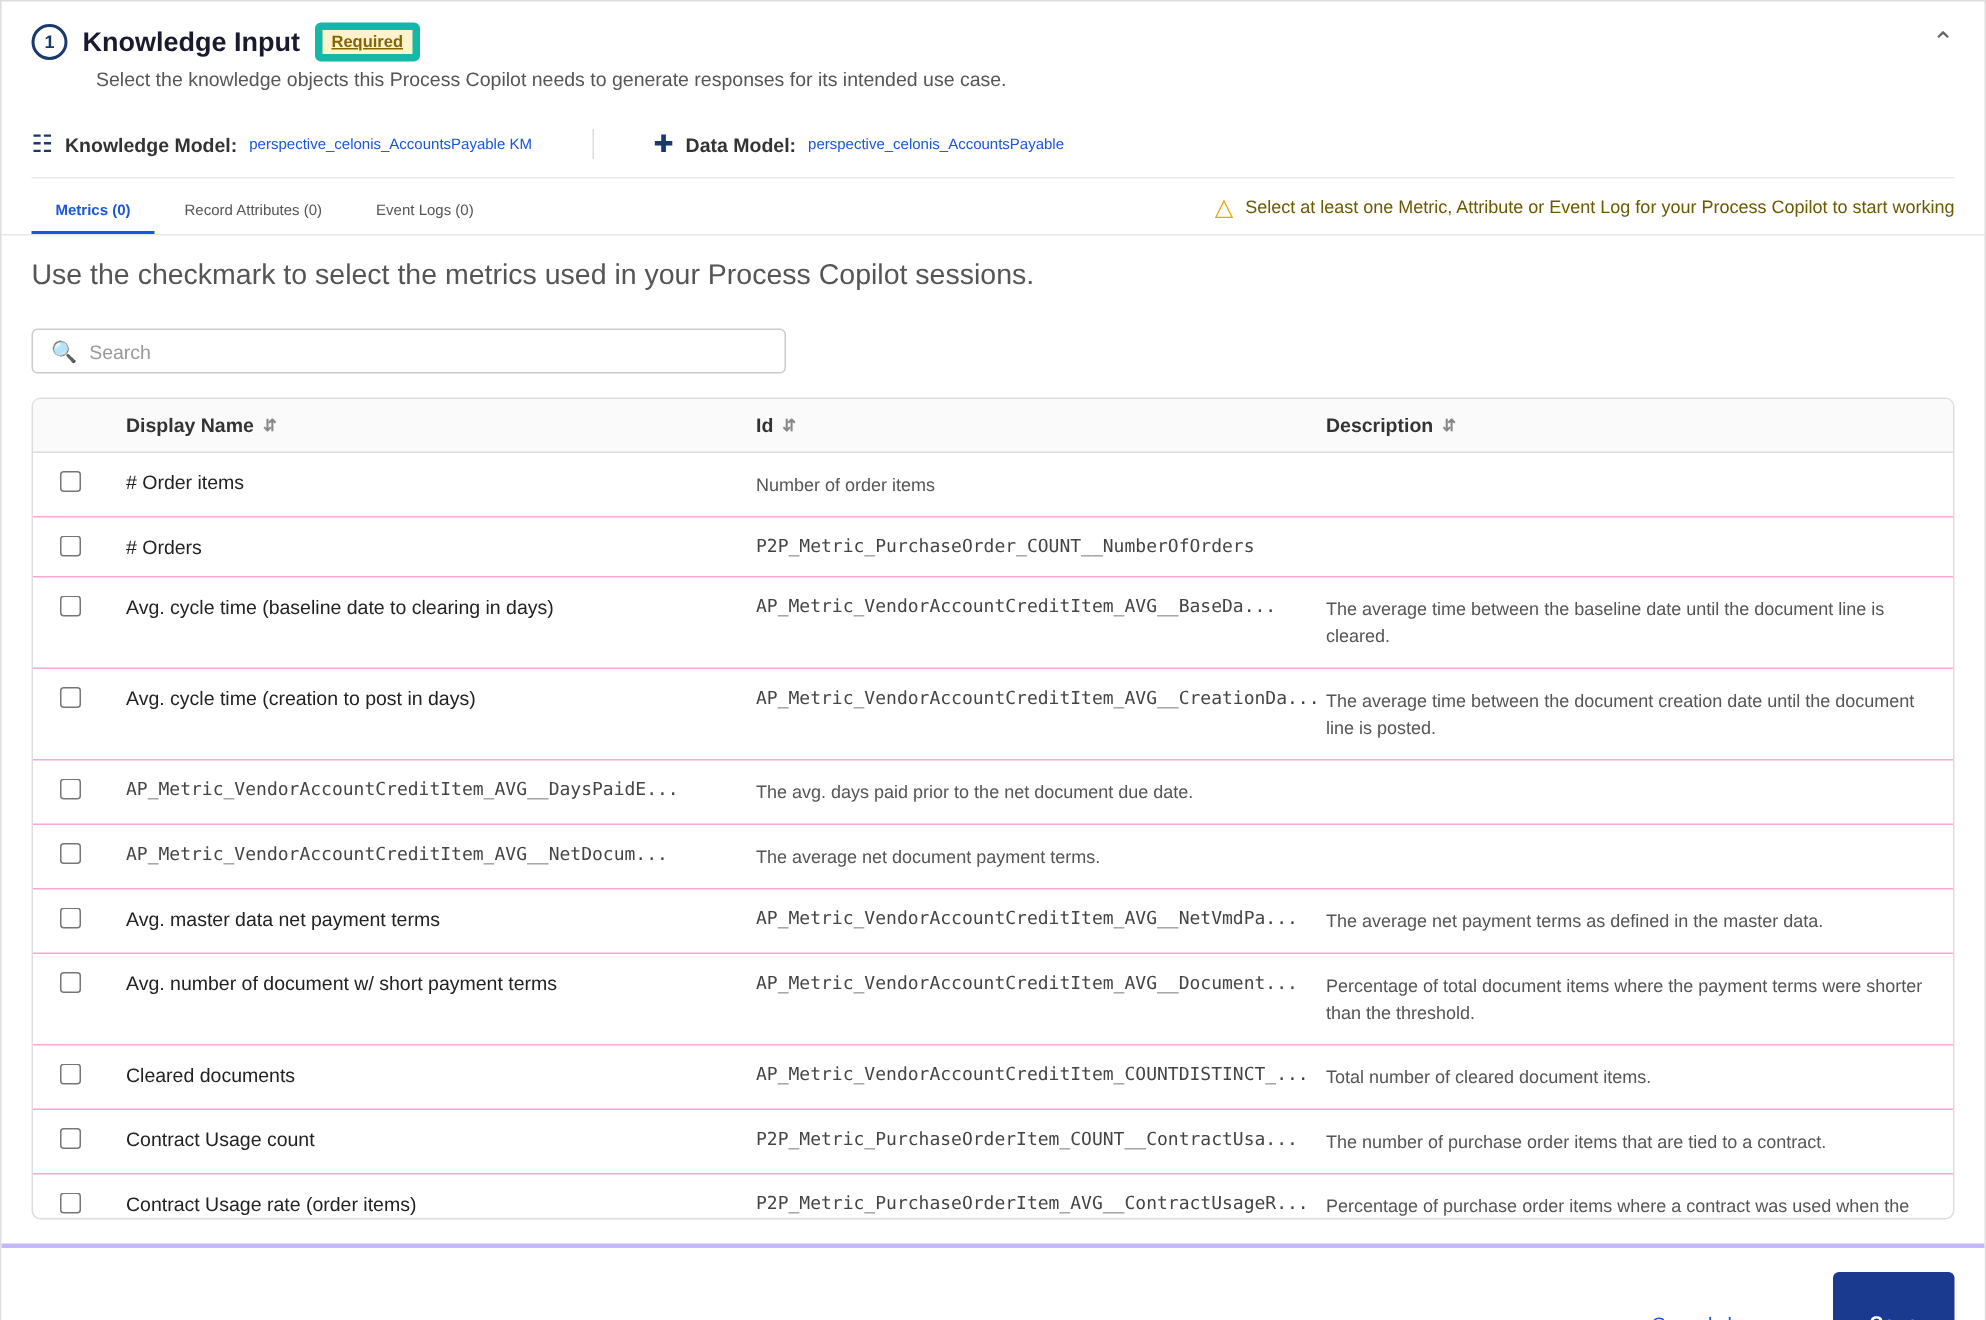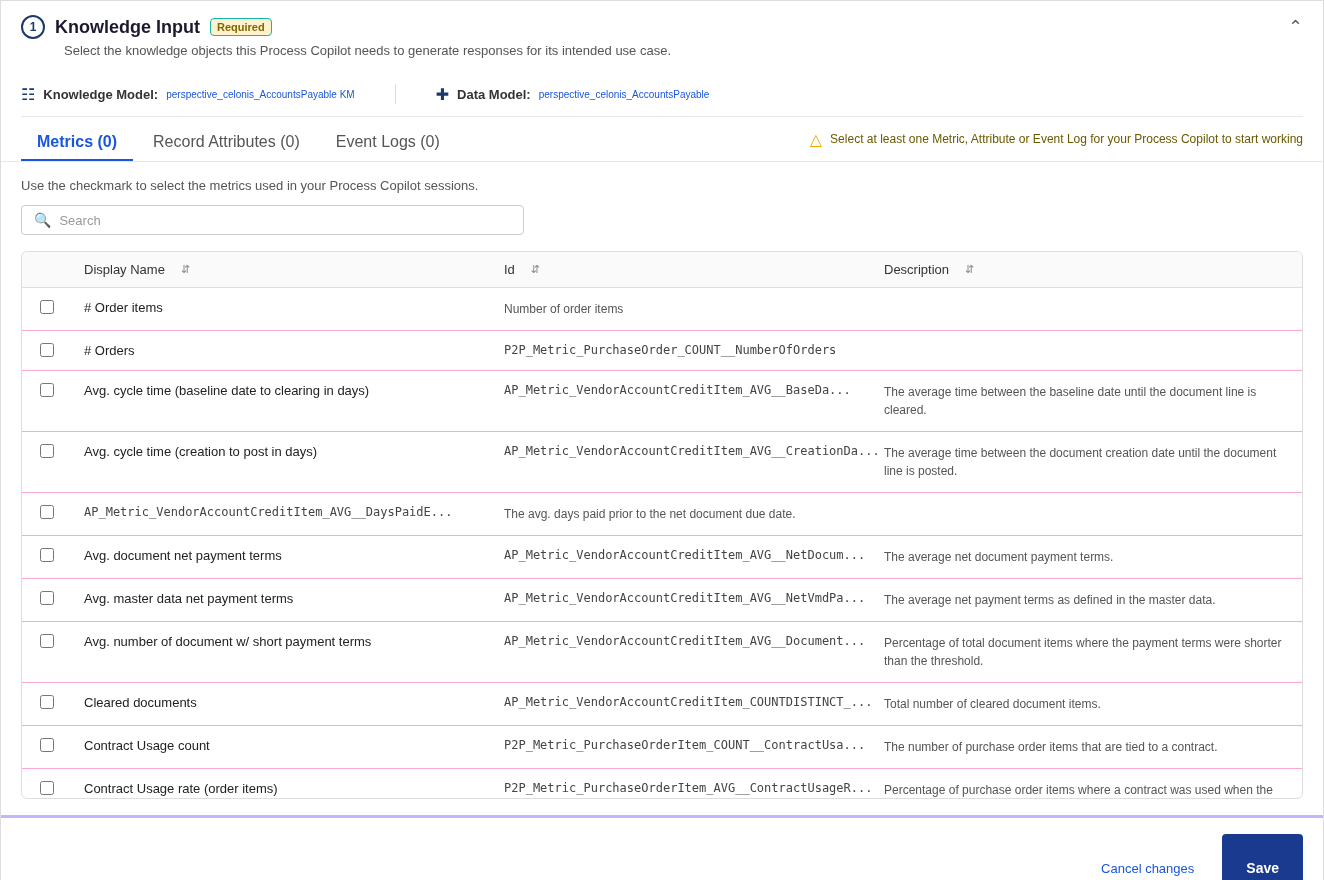--- a/index.html
+++ b/index.html
@@ -3,43 +3,43 @@
   <meta charset="utf-8">
   <style>
     * { box-sizing: border-box; margin: 0; padding: 0; }
     body { font-family: -apple-system, BlinkMacSystemFont, 'Segoe UI', sans-serif; font-size: 13px; color: #333; background: #f5f5f5; }
     .page-wrapper { width: 1324px; min-height: 880px; background: #fff; border: 1px solid #ddd; display: flex; flex-direction: column; }
     .header-section { padding: 14px 20px 0 20px; border-bottom: 1px solid #e8e8e8; }
     .header-top { display: flex; align-items: center; justify-content: space-between; margin-bottom: 4px; }
     .header-left { display: flex; align-items: center; gap: 10px; }
     .step-circle { width: 24px; height: 24px; border-radius: 50%; border: 2px solid #1a3a6b; display: flex; align-items: center; justify-content: center; font-weight: 700; font-size: 12px; color: #1a3a6b; flex-shrink: 0; }
     .title { font-size: 18px; font-weight: 700; color: #1a1a2e; }
-    .required-badge { background: #fff3cd; color: #856404; border: 1px solid #14b8a6; border-radius: 4px; font-size: 11px; padding: 2px 6px; font-weight: 600; }
+    .required-badge { background: #fff3cd; color: #856404; border: 5px solid #14b8a6; border-radius: 4px; font-size: 11px; padding: 2px 6px; font-weight: 600; text-decoration: underline; }
     .collapse-btn { background: none; border: none; cursor: pointer; color: #666; font-size: 18px; }
     .subtitle { color: #555; font-size: 13px; margin-left: 43px; margin-bottom: 14px; }
     .models-row { display: flex; align-items: center; gap: 40px; padding: 12px 0; border-bottom: 1px solid #e8e8e8; }
     .model-item { display: flex; align-items: center; gap: 8px; }
     .model-icon { color: #1a3a6b; font-size: 16px; }
     .model-label { font-weight: 600; color: #333; }
     .model-value { color: #1a56db; font-size: 10px; }
     .divider-v { width: 1px; height: 20px; background: #ddd; }
     .tabs-row { display: flex; align-items: center; gap: 0; margin-top: 8px; }
-    .tab { padding: 8px 16px; cursor: pointer; color: #555; font-size: 16px; border-bottom: 2px solid transparent; margin-right: 4px; }
+    .tab { padding: 8px 16px; cursor: pointer; color: #555; font-size: 10px; border-bottom: 2px solid transparent; margin-right: 4px; }
     .tab.active { color: #1a56db; border-bottom: 2px solid #1a56db; font-weight: 600; }
     .warning-msg { display: flex; align-items: center; gap: 8px; color: #6b5900; font-size: 12px; margin-left: auto; padding-bottom: 8px; }
     .warning-icon { color: #f0a500; font-size: 16px; }
     .content-section { padding: 16px 20px; flex: 1; }
-    .hint-text { color: #555; font-size: 13px; margin-bottom: 12px; }
+    .hint-text { color: #555; font-size: 19px; margin-bottom: 24px; }
     .search-box { display: flex; align-items: center; gap: 8px; border: 1px solid #ccc; border-radius: 4px; padding: 6px 12px; width: 503px; background: #fff; margin-bottom: 16px; }
     .search-icon { color: #888; font-size: 14px; }
     .search-input { border: none; outline: none; width: 100%; font-size: 13px; color: #333; background: transparent; }
     .search-input::placeholder { color: #999; }
     .table-container { border: 1px solid #ddd; border-radius: 6px; overflow: hidden; }
     .table-header { display: grid; grid-template-columns: 50px 420px 380px 1fr; background: #fafafa; border-bottom: 1px solid #ddd; }
-    .th { padding: 10px 12px; font-weight: 400; font-size: 13px; color: #333; display: flex; align-items: center; gap: 16px; }
+    .th { padding: 10px 12px; font-weight: 700; font-size: 13px; color: #333; display: flex; align-items: center; gap: 6px; }
     .sort-icon { color: #888; font-size: 11px; }
     .table-body { overflow-y: auto; max-height: 510px; }
     .table-row { display: grid; grid-template-columns: 50px 420px 380px 1fr; border-bottom: 1px solid #f9a8d4; align-items: start; }
     .table-row:last-child { border-bottom: none; }
     .td { padding: 12px 12px; font-size: 13px; color: #333; }
     .td-check { display: flex; align-items: center; justify-content: center; padding: 12px 8px; }
     .td-name { color: #222; }
     .td-id { color: #444; font-family: monospace; font-size: 12px; }
     .td-desc { color: #555; font-size: 12px; line-height: 1.5; }
     input[type="checkbox"] { width: 14px; height: 14px; cursor: pointer; accent-color: #1a56db; }
@@ -148,21 +148,20 @@
     <div class="td-check">
       <input type="checkbox" style="">
     </div>
     <div class="td td-id">AP_Metric_VendorAccountCreditItem_AVG__DaysPaidE...</div>
     <div class="td td-desc">The avg. days paid prior to the net document due date.</div>
   </div>
           <div class="table-row">
     <div class="td-check">
       <input type="checkbox" style="">
     </div>
-    <div class="td td-name">Avg. document net payment terms</div>
     <div class="td td-id">AP_Metric_VendorAccountCreditItem_AVG__NetDocum...</div>
     <div class="td td-desc">The average net document payment terms.</div>
   </div>
           <div class="table-row">
     <div class="td-check">
       <input type="checkbox" style="">
     </div>
     <div class="td td-name">Avg. master data net payment terms</div>
     <div class="td td-id">AP_Metric_VendorAccountCreditItem_AVG__NetVmdPa...</div>
     <div class="td td-desc">The average net payment terms as defined in the master data.</div>

